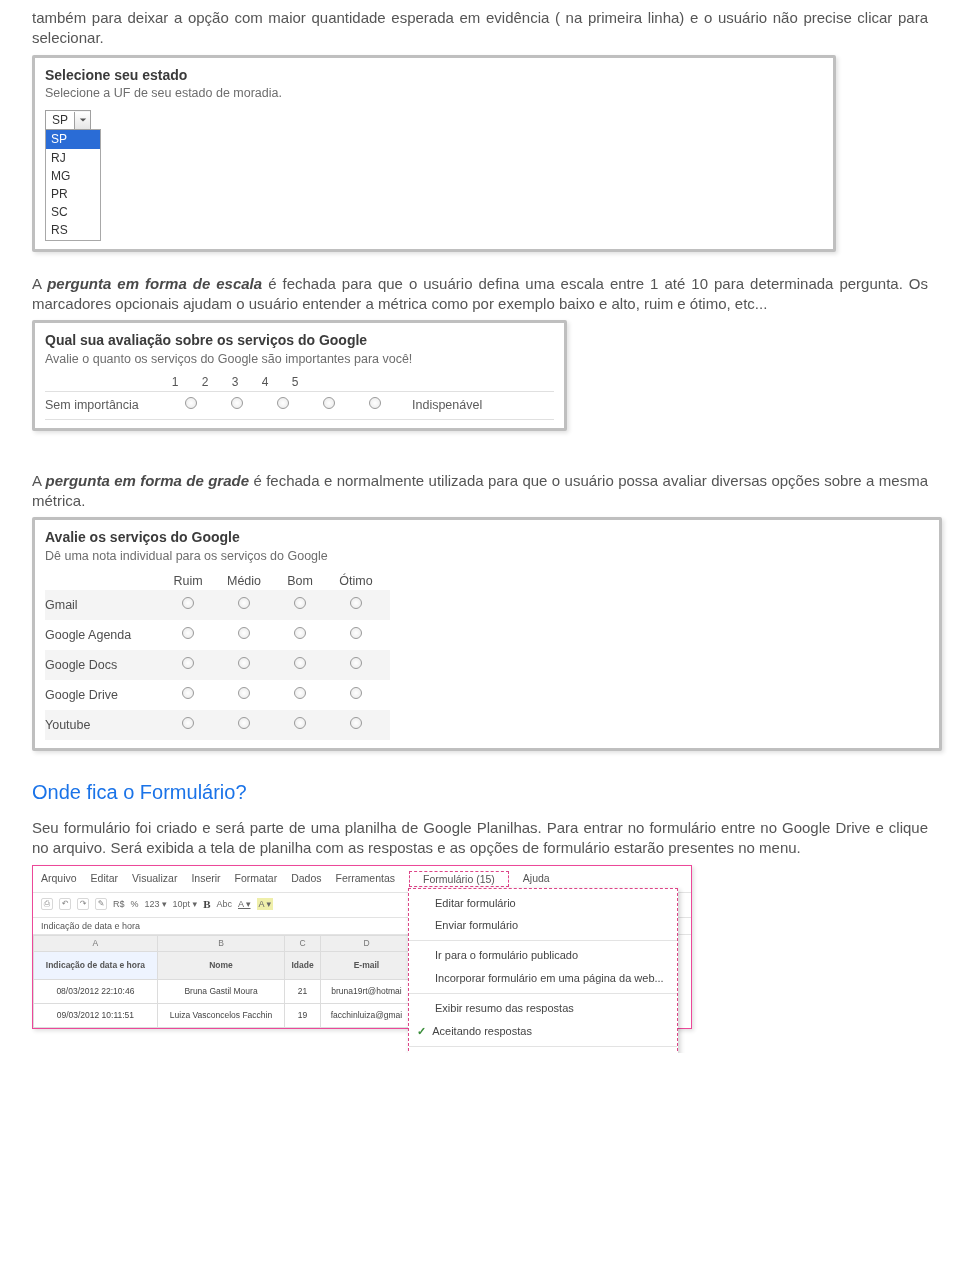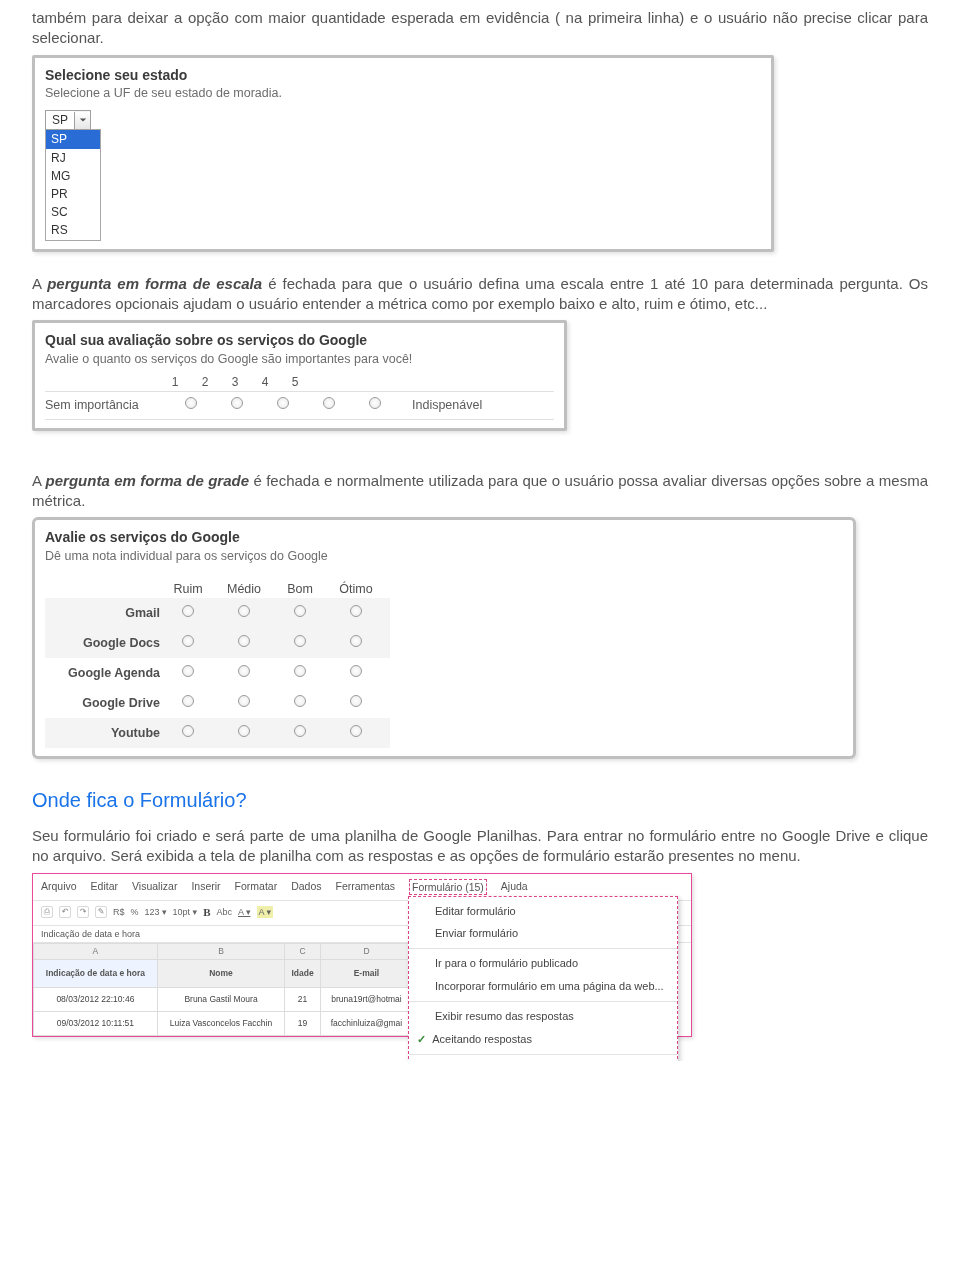--- a/index.html
+++ b/index.html
@@ -79,46 +79,46 @@
   }
   .scale-row .lbl-left{width:115px;}
   .scale-row .radio-cell{width:30px;text-align:center;}
   .scale-row .lbl-right{margin-left:6px;text-align:right;}
   .faux-radio{
     display:inline-block;width:12px;height:12px;border:1px solid #9a9a9a;border-radius:50%;
     background:radial-gradient(#fff,#e8e8e8);
   }
 
   
-  .grid-tbl{margin-top:16px;font-size:12.5px;color:#4f4f4f;width:345px;}
+  .grid-tbl{margin-top:8px;font-size:12.5px;color:#4f4f4f;width:345px;}
   .grid-hdr{display:flex;}
   .grid-hdr .srv{width:115px;}
   .grid-hdr .col{width:56px;text-align:center;}
   .grid-row{display:flex;align-items:center;height:30px;}
   .grid-row.alt{background:#f4f4f4;}
-  .grid-row .srv{width:115px;text-align:right;font-weight:bold;}
+  .grid-row .srv{width:115px;text-align:left;}
   .grid-row .col{width:56px;text-align:center;}
 
   
   .sheet-shot{
     position:relative;
     border:1px solid #ec4899;
     box-shadow: 2px 2px 4px rgba(0,0,0,0.12);
     width:660px;
     background:#fff;
     font-family: Arial, Helvetica, sans-serif;
   }
   .sheet-menubar{
     display:flex; gap:14px;
     font-size:10.5px; color:#555;
     padding:5px 8px;
     border-bottom:1px solid #e3e3e3;
   }
   .sheet-menubar .dashed{
-    border:1px dashed #d48; padding:0 2px;
+    border:1px dashed #d48; padding:0 13px;
   }
   .sheet-toolbar{
     display:flex;align-items:center;gap:6px;
     padding:4px 8px 5px;
     font-size:9px;color:#666;
     border-bottom:1px solid #e3e3e3;
   }
   .tb-ico{width:12px;height:12px;display:inline-flex;align-items:center;justify-content:center;border:1px solid #d8d8d8;border-radius:2px;color:#888;font-size:8px;}
   .tb-lbl{font-size:9px;color:#666;}
   .tb-bold{font-weight:bold;font-family:'Times New Roman',serif;font-size:11px;color:#444;}
@@ -150,21 +150,21 @@
 
   .gap-lg{height:18px;}
 </style>
 </head>
 <body>
 
 <div class="page">
 
   <p class="para">também para deixar a opção com maior quantidade esperada em evidência ( na primeira linha) e o usuário não precise clicar para selecionar.</p>
 
-  <div class="shot" style="width:742px;">
+  <div class="shot" style="width:804px;">
     <div class="title">Selecione seu estado</div>
     <div class="sub">Selecione a UF de seu estado de moradia.</div>
     <div class="dropdown-ctl">
       <span class="txt">SP</span>
       <span class="arr">
         <svg viewBox="0 0 10 10">
             <path d="M1 3 L5 7 L9 3 Z" fill="#555"></path>
           </svg>
       </span>
     </div>
@@ -204,47 +204,47 @@
       </div>
     </div>
   </div>
 
   <div class="gap-lg"></div>
 
   <p class="para">
     <span>A </span><span class="bold-italic">pergunta em forma de grade</span><span> é fechada e normalmente utilizada para que o usuário possa avaliar diversas opções sobre a mesma métrica.</span>
   </p>
 
-  <div class="shot" style="width:824px;border-radius:6px;">
+  <div class="shot" style="width:910px;">
     <div class="title">Avalie os serviços do Google</div>
     <div class="sub">Dê uma nota individual para os serviços do Google</div>
     <div class="grid-tbl">
       <div class="grid-hdr">
         <span class="srv"></span>
         <span class="col">Ruim</span>
         <span class="col">Médio</span>
         <span class="col">Bom</span>
         <span class="col">Ótimo</span>
       </div>
       <div class="grid-row alt">
         <span class="srv">Gmail</span>
         <span class="col"><span class="faux-radio"></span></span>
         <span class="col"><span class="faux-radio"></span></span>
         <span class="col"><span class="faux-radio"></span></span>
         <span class="col"><span class="faux-radio"></span></span>
       </div>
+      <div class="grid-row">
+        <span class="srv">Google Agenda</span>
+        <span class="col"><span class="faux-radio"></span></span>
+        <span class="col"><span class="faux-radio"></span></span>
+        <span class="col"><span class="faux-radio"></span></span>
+        <span class="col"><span class="faux-radio"></span></span>
+      </div>
       <div class="grid-row alt">
         <span class="srv">Google Docs</span>
-        <span class="col"><span class="faux-radio"></span></span>
-        <span class="col"><span class="faux-radio"></span></span>
-        <span class="col"><span class="faux-radio"></span></span>
-        <span class="col"><span class="faux-radio"></span></span>
-      </div>
-      <div class="grid-row">
-        <span class="srv">Google Agenda</span>
         <span class="col"><span class="faux-radio"></span></span>
         <span class="col"><span class="faux-radio"></span></span>
         <span class="col"><span class="faux-radio"></span></span>
         <span class="col"><span class="faux-radio"></span></span>
       </div>
       <div class="grid-row">
         <span class="srv">Google Drive</span>
         <span class="col"><span class="faux-radio"></span></span>
         <span class="col"><span class="faux-radio"></span></span>
         <span class="col"><span class="faux-radio"></span></span>

